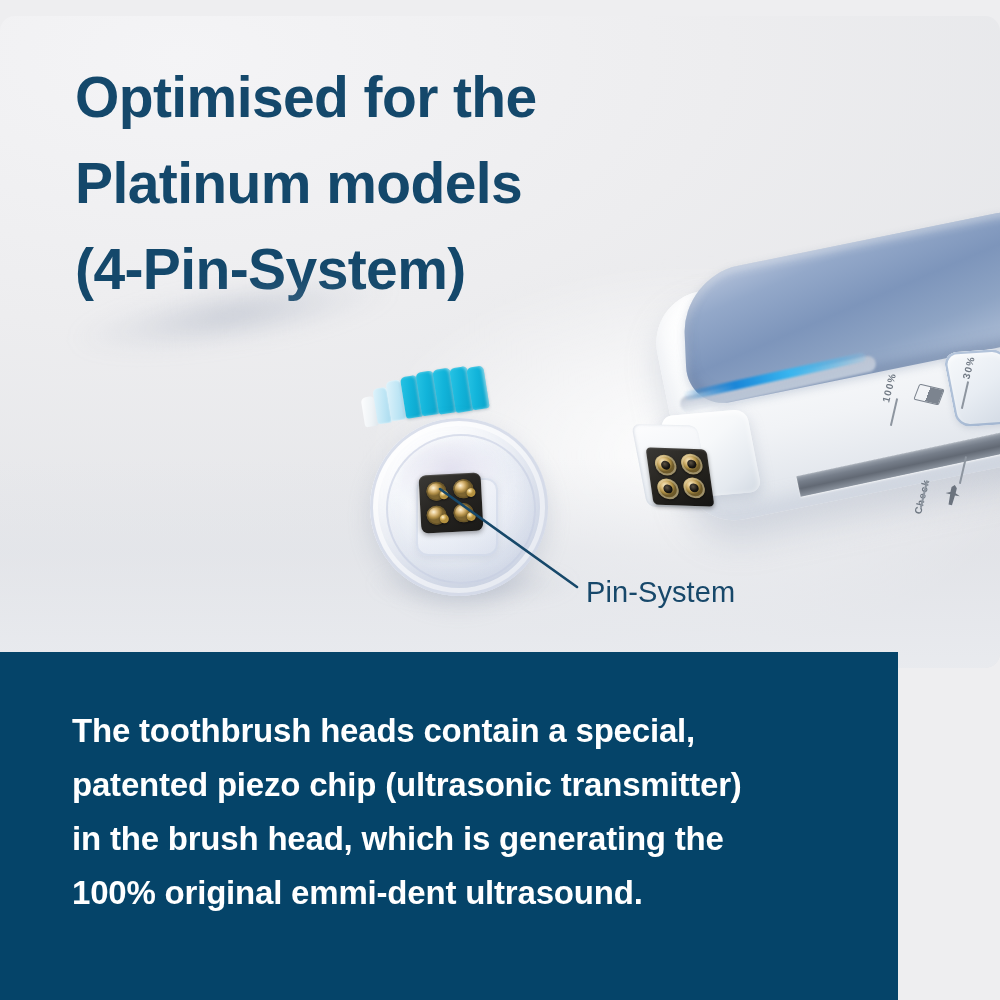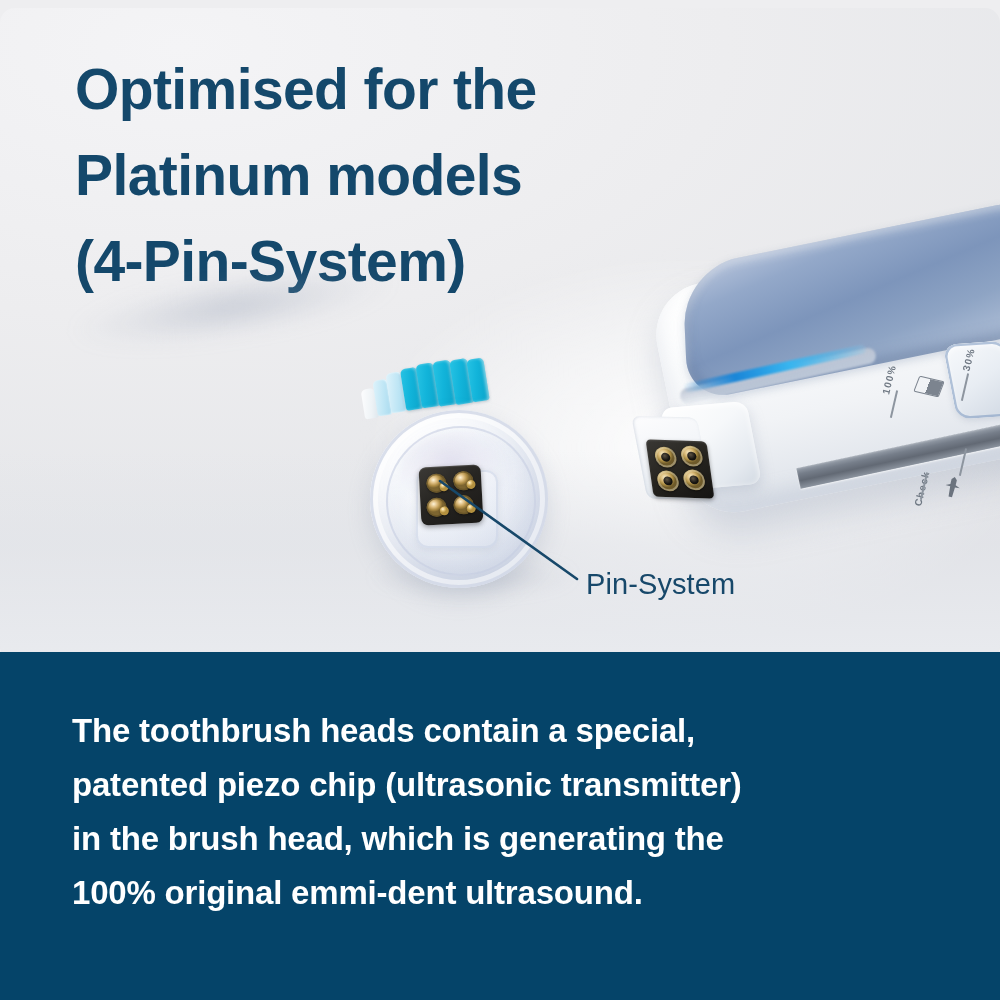--- a/index.html
+++ b/index.html
@@ -17,21 +17,21 @@
     position: relative;
     width: 1000px;
     height: 1000px;
     overflow: hidden;
     background: #eeeef0;
   }
 
   
   .photo-panel {
     position: absolute;
-    left: 0; top: 8px;
+    left: 0; top: 16px;
     width: 1000px;
     height: 652px;
     overflow: hidden;
     background:
       radial-gradient(130% 100% at 18% 6%, #f4f4f6 0%, #ededef 42%, #e6e7ea 74%, #e2e3e7 100%);
     border-radius: 15px;
   }
   
   .photo-light {
     position: absolute;
@@ -349,21 +349,21 @@
     font-size: 29px;
     font-weight: 400;
     letter-spacing: 0.1px;
     white-space: nowrap;
   }
 
   
   .text-panel {
     position: absolute;
     left: 0; top: 652px;
-    width: 1000px;
+    width: 898px;
     height: 348px;
     background: #054469;
   }
   .body-copy {
     position: absolute;
     left: 72px; top: 52px;
     width: 880px;
     color: #ffffff;
     font-size: 33px;
     line-height: 54px;

